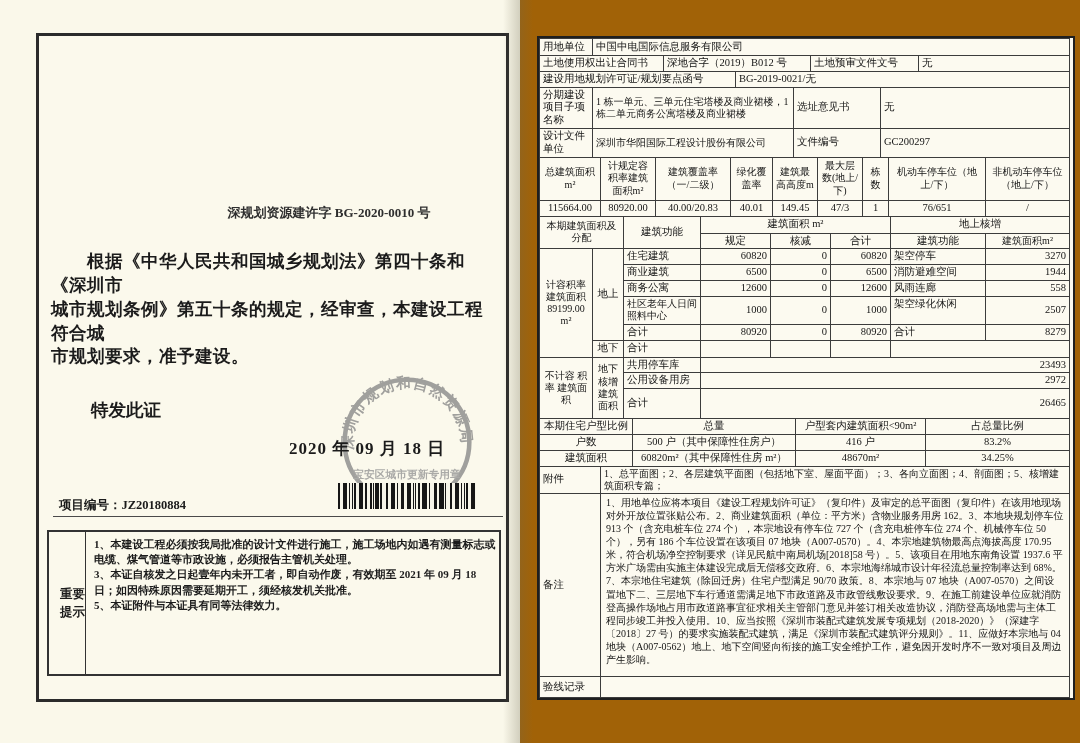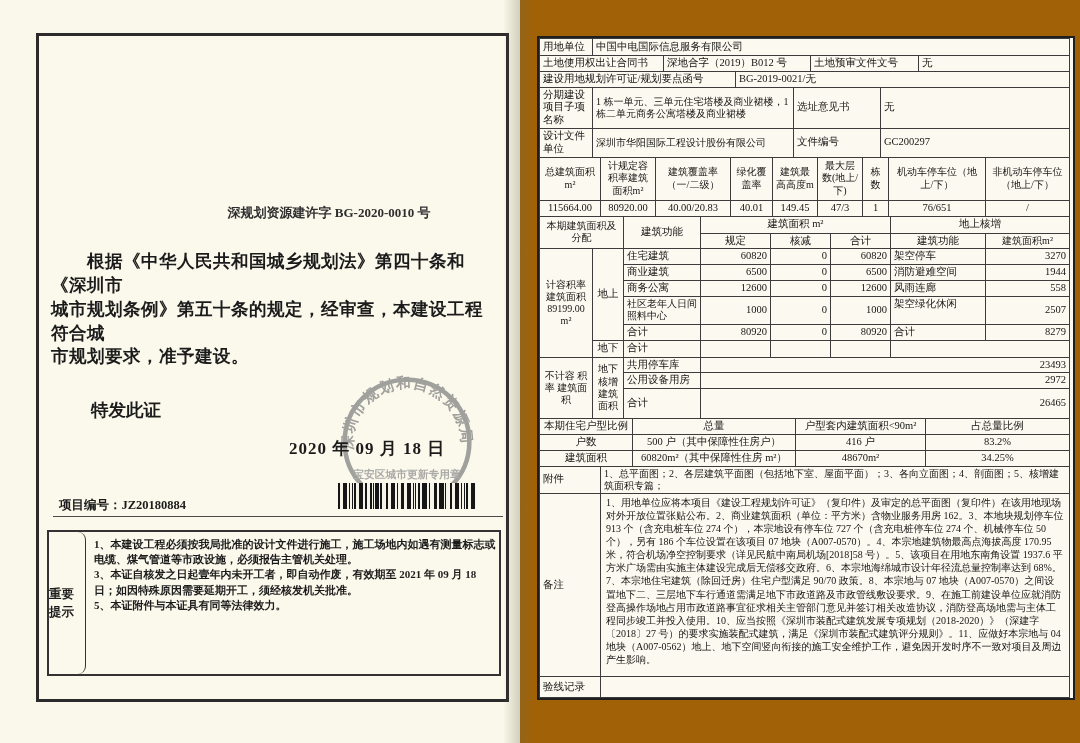--- a/index.html
+++ b/index.html
@@ -30,21 +30,21 @@
   #barcode{position:absolute;left:299px;top:447px;width:138px;height:26px;
     background:
       repeating-linear-gradient(90deg,#161616 0 2px,transparent 2px 5px,#161616 5px 9px,transparent 9px 11px,#161616 11px 12px,transparent 12px 16px),
       repeating-linear-gradient(90deg,#161616 0 1px,transparent 1px 7px);
     background-color:#f6f4e8;}
   .proj-no{position:absolute;left:20px;top:461px;font-size:12.5px;font-weight:bold;}
   #cert-divider{position:absolute;left:14px;top:480px;width:450px;height:1px;background:#4a4a4a;}
   #notice-box{position:absolute;left:8px;top:494px;width:450px;height:142px;
     border:2px solid #333;display:flex;}
   #notice-label{width:36px;border-right:1px solid #333;display:flex;flex-direction:column;
-    align-items:flex-start;justify-content:center;font-size:12.5px;font-weight:bold;line-height:18px;border-radius:8px;}
+    align-items:flex-end;justify-content:center;font-size:12.5px;font-weight:bold;line-height:18px;}
   #notice-body{flex:1;padding:5px 0 0 8px;font-size:11px;font-weight:bold;line-height:15.2px;overflow:hidden;}
   
   #permit-wrap{position:absolute;left:17px;top:36px;width:534px;border:2px solid #1f1f1f;background:#fcfaf0;}
   table.pt{border-collapse:collapse;table-layout:fixed;width:530px;font-size:10.5px;color:#141414;}
   table.pt + table.pt{margin-top:-1px;}
   table.pt td{border:1px solid #3c3c3c;padding:1px 3px;line-height:1.22;overflow:hidden;vertical-align:middle;
     font-family:"Liberation Serif","DejaVu Serif",serif;}
   td.c{text-align:center;padding:1px 1px;}
   td.r{text-align:right;}
   td.topr{text-align:right;vertical-align:top;}

